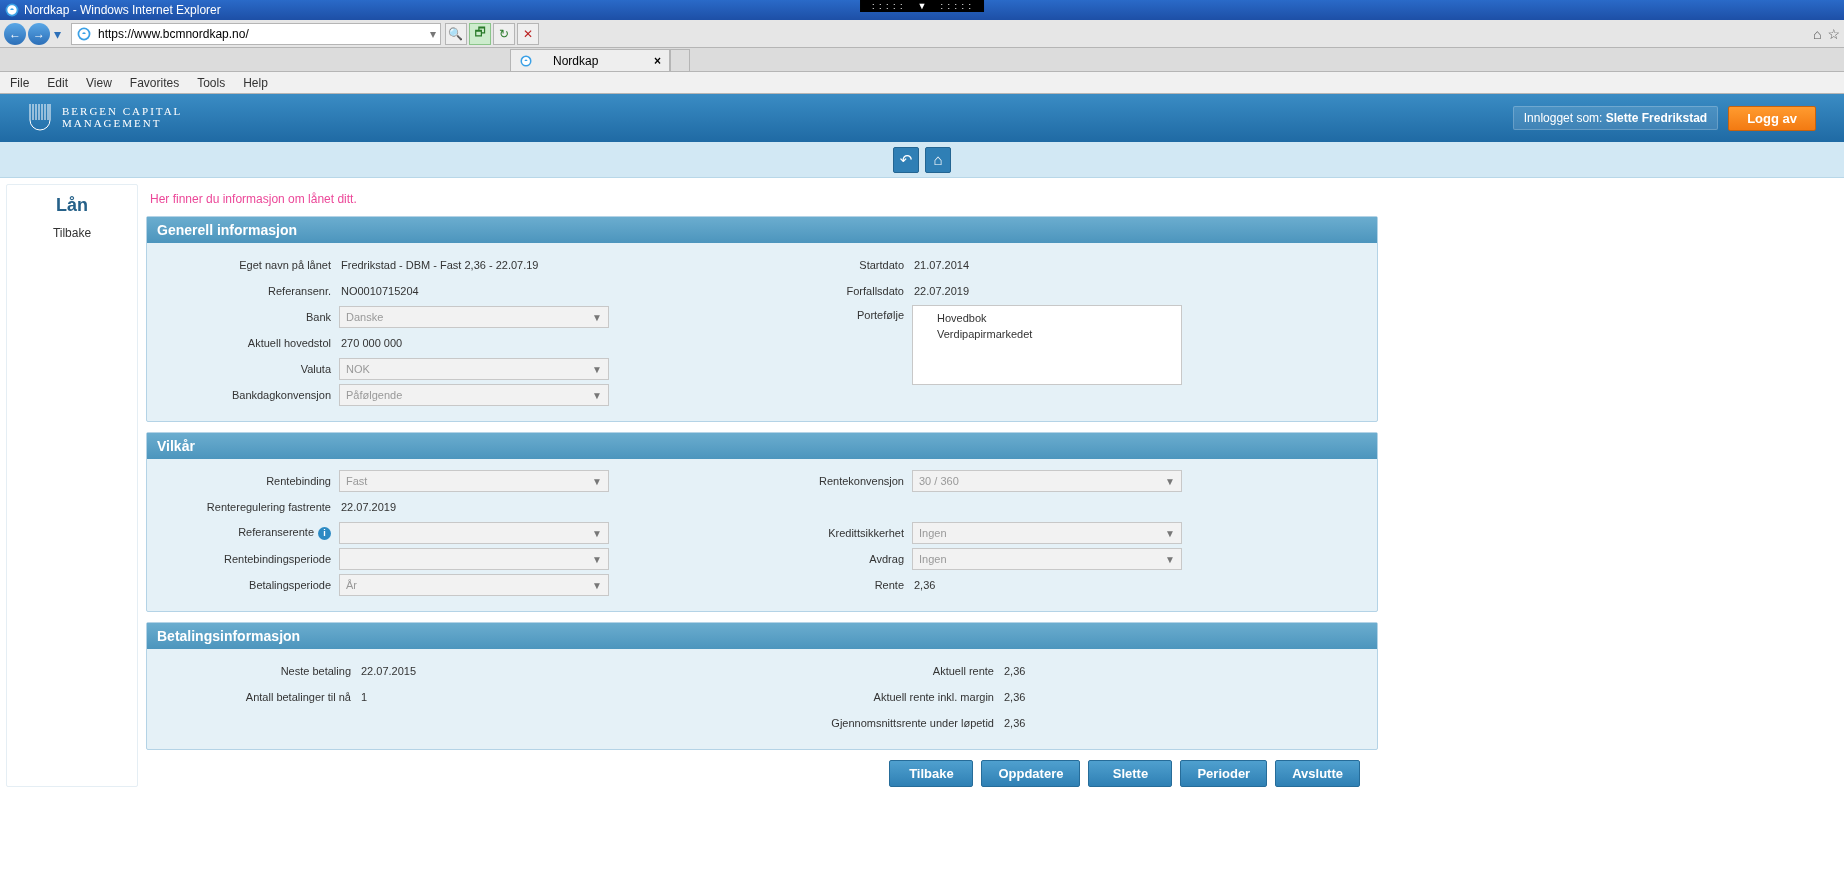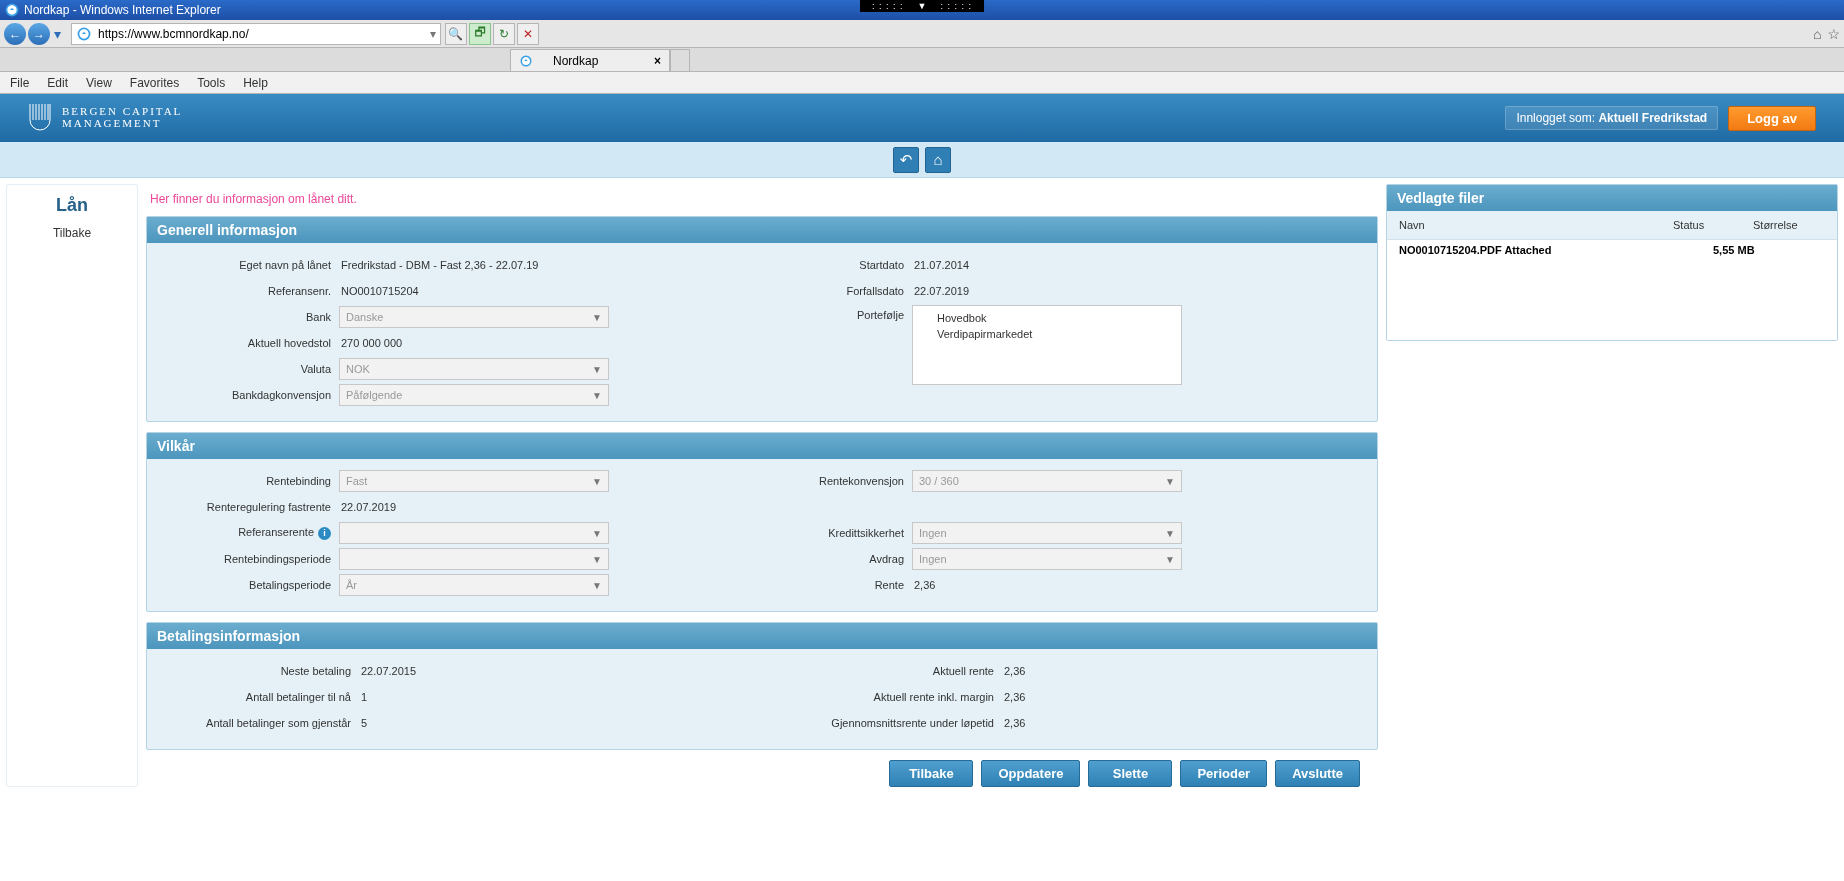--- a/index.html
+++ b/index.html
@@ -151,21 +151,21 @@
       <path d="M2 0v16a10 10 0 0 0 20 0V0" stroke="#fff" stroke-width="1" fill="none"></path>
       <path d="M5 0v16M8 0v16M11 0v16M14 0v16M17 0v16M20 0v16" stroke="#fff" stroke-width="1"></path>
     </svg>
     <div class="logo-text">
       <div class="l1">BERGEN CAPITAL</div>
       <div>MANAGEMENT</div>
     </div>
   </div>
   <div class="header-right">
     <div class="logged-in">
-      <span>Innlogget som: </span><b>Aktuell Fredrikstad</b>
+      <span>Innlogget som: </span><b>Slette Fredrikstad</b>
     </div>
     <div class="btn-orange">Logg av</div>
   </div>
 </div>
 
 <div class="sub-header">
   <div class="sq-btn">↶</div>
   <div class="sq-btn">⌂</div>
 </div>
 
@@ -313,24 +313,20 @@
       <div class="pb">
         <div class="row2">
           <div class="col">
             <div class="fld">
                 <div class="lab" style="width:200px">Neste betaling</div>
                 <div class="val">22.07.2015</div>
               </div>
             <div class="fld">
                 <div class="lab" style="width:200px">Antall betalinger til nå</div>
                 <div class="val">1</div>
-              </div>
-            <div class="fld">
-                <div class="lab" style="width:200px">Antall betalinger som gjenstår</div>
-                <div class="val">5</div>
               </div>
           </div>
           <div class="col right">
             <div class="fld">
                 <div class="lab" style="width:220px">Aktuell rente</div>
                 <div class="val">2,36</div>
               </div>
             <div class="fld">
                 <div class="lab" style="width:220px">Aktuell rente inkl. margin</div>
                 <div class="val">2,36</div>
@@ -348,31 +344,14 @@
       <div class="btn-blue">Tilbake</div>
       <div class="btn-blue">Oppdatere</div>
       <div class="btn-blue">Slette</div>
       <div class="btn-blue">Perioder</div>
       <div class="btn-blue">Avslutte</div>
     </div>
   </div>
 
   <div class="right-col">
 
-    <div class="panel" style="flex:0 0 auto;">
-      <div class="ph">Vedlagte filer</div>
-      <div class="pb" style="padding:0;">
-        <div class="files-head" style="padding:6px 8px;background:#e5f1f7;">
-          <div class="c1">Navn</div>
-          <div class="c2" style="margin-left:auto;">Status</div>
-          <div class="c3">Størrelse</div>
-        </div>
-        <div class="files-body" style="padding:2px 8px;">
-          <div class="files-row">
-            <div class="c1"><span>NO0010715204.PDF</span> <span>Attached</span></div>
-            <div class="c2" style="margin-left:auto;"></div>
-            <div class="c3" style="flex:0 0 120px;margin-left:-80px;">5,55 MB</div>
-          </div>
-        </div>
-      </div>
-    </div>
   </div>
 </div>
 
 </body></html>

